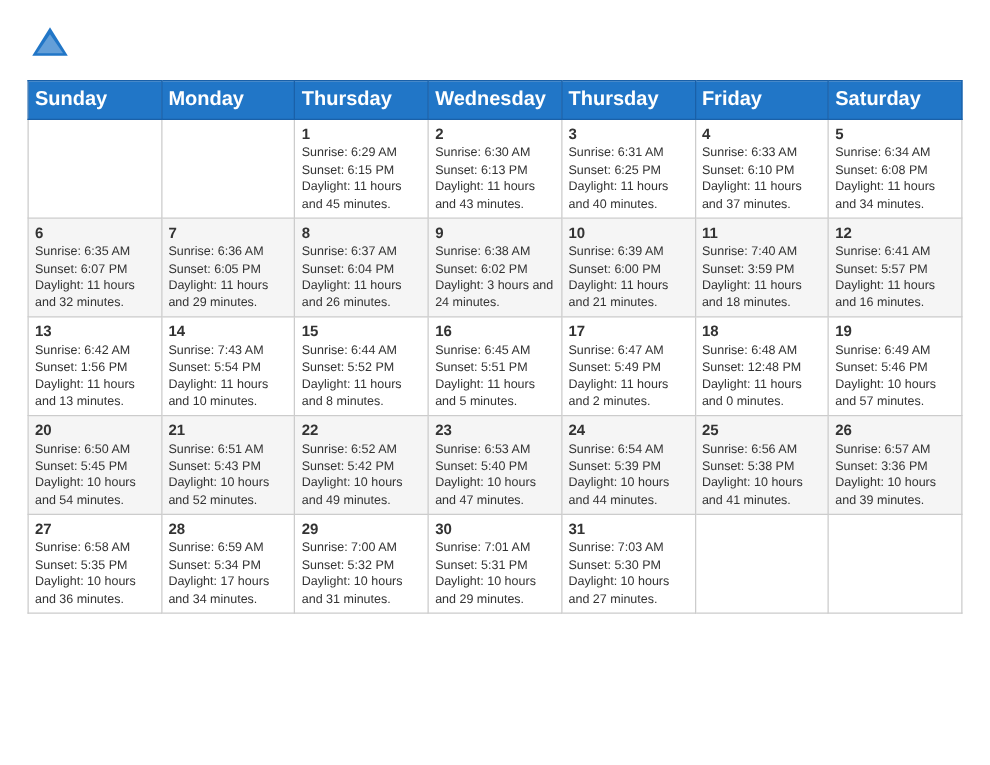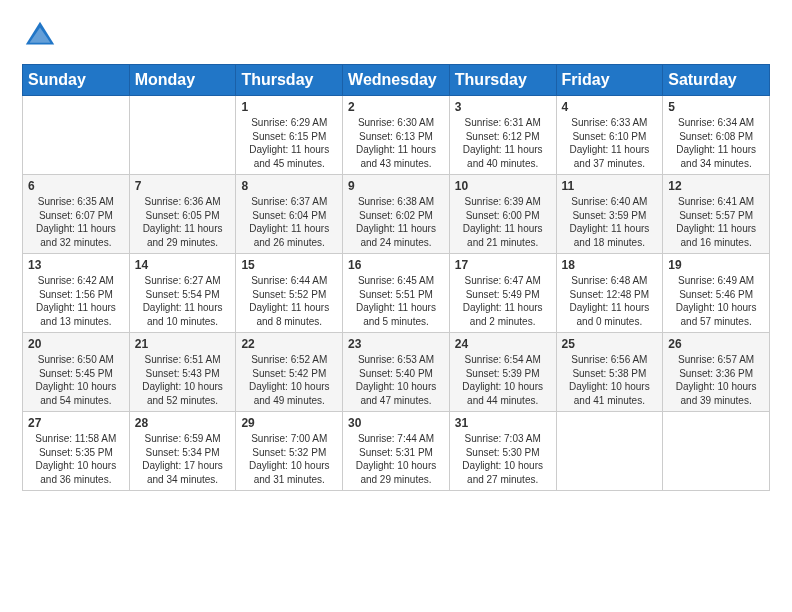--- a/index.html
+++ b/index.html
@@ -88,21 +88,20 @@
       background: #f5f5f5;
     }
     .day-num {
       font-size: 12px;
       font-weight: bold;
       display: block;
       margin-bottom: 2px;
     }
     .cell-info {
       line-height: 1.35;
-      text-align: center;
     }
   </style>
 </head>
 <body>
 
 <div class="page">
   <div class="header">
     <div class="logo">
       <svg class="logo-icon" viewBox="0 0 38 38">
         <polygon points="19,4 34,28 4,28" fill="#2176c7"></polygon>
@@ -138,21 +137,21 @@
           <td>
             <span class="day-num">1</span>
             <div class="cell-info"><span>Sunrise: 6:29 AM</span><br><span>Sunset: 6:15 PM</span><br><span>Daylight: 11 hours and 45 minutes.</span></div>
           </td>
           <td>
             <span class="day-num">2</span>
             <div class="cell-info"><span>Sunrise: 6:30 AM</span><br><span>Sunset: 6:13 PM</span><br><span>Daylight: 11 hours and 43 minutes.</span></div>
           </td>
           <td>
             <span class="day-num">3</span>
-            <div class="cell-info"><span>Sunrise: 6:31 AM</span><br><span>Sunset: 6:12 PM</span><br><span>Daylight: 11 hours and 40 minutes.</span></div>
+            <div class="cell-info"><span>Sunrise: 6:31 AM</span><br><span>Sunset: 6:25 PM</span><br><span>Daylight: 11 hours and 40 minutes.</span></div>
           </td>
           <td>
             <span class="day-num">4</span>
             <div class="cell-info"><span>Sunrise: 6:33 AM</span><br><span>Sunset: 6:10 PM</span><br><span>Daylight: 11 hours and 37 minutes.</span></div>
           </td>
           <td>
             <span class="day-num">5</span>
             <div class="cell-info"><span>Sunrise: 6:34 AM</span><br><span>Sunset: 6:08 PM</span><br><span>Daylight: 11 hours and 34 minutes.</span></div>
           </td>
         </tr>
@@ -164,43 +163,43 @@
           <td>
             <span class="day-num">7</span>
             <div class="cell-info"><span>Sunrise: 6:36 AM</span><br><span>Sunset: 6:05 PM</span><br><span>Daylight: 11 hours and 29 minutes.</span></div>
           </td>
           <td>
             <span class="day-num">8</span>
             <div class="cell-info"><span>Sunrise: 6:37 AM</span><br><span>Sunset: 6:04 PM</span><br><span>Daylight: 11 hours and 26 minutes.</span></div>
           </td>
           <td>
             <span class="day-num">9</span>
-            <div class="cell-info"><span>Sunrise: 6:38 AM</span><br><span>Sunset: 6:02 PM</span><br><span>Daylight: 11 hours and 24 minutes.</span></div>
+            <div class="cell-info"><span>Sunrise: 6:38 AM</span><br><span>Sunset: 6:02 PM</span><br><span>Daylight: 3 hours and 24 minutes.</span></div>
           </td>
           <td>
             <span class="day-num">10</span>
             <div class="cell-info"><span>Sunrise: 6:39 AM</span><br><span>Sunset: 6:00 PM</span><br><span>Daylight: 11 hours and 21 minutes.</span></div>
           </td>
           <td>
             <span class="day-num">11</span>
-            <div class="cell-info"><span>Sunrise: 6:40 AM</span><br><span>Sunset: 3:59 PM</span><br><span>Daylight: 11 hours and 18 minutes.</span></div>
+            <div class="cell-info"><span>Sunrise: 7:40 AM</span><br><span>Sunset: 3:59 PM</span><br><span>Daylight: 11 hours and 18 minutes.</span></div>
           </td>
           <td>
             <span class="day-num">12</span>
             <div class="cell-info"><span>Sunrise: 6:41 AM</span><br><span>Sunset: 5:57 PM</span><br><span>Daylight: 11 hours and 16 minutes.</span></div>
           </td>
         </tr>
         <tr>
           <td>
             <span class="day-num">13</span>
             <div class="cell-info"><span>Sunrise: 6:42 AM</span><br><span>Sunset: 1:56 PM</span><br><span>Daylight: 11 hours and 13 minutes.</span></div>
           </td>
           <td>
             <span class="day-num">14</span>
-            <div class="cell-info"><span>Sunrise: 6:27 AM</span><br><span>Sunset: 5:54 PM</span><br><span>Daylight: 11 hours and 10 minutes.</span></div>
+            <div class="cell-info"><span>Sunrise: 7:43 AM</span><br><span>Sunset: 5:54 PM</span><br><span>Daylight: 11 hours and 10 minutes.</span></div>
           </td>
           <td>
             <span class="day-num">15</span>
             <div class="cell-info"><span>Sunrise: 6:44 AM</span><br><span>Sunset: 5:52 PM</span><br><span>Daylight: 11 hours and 8 minutes.</span></div>
           </td>
           <td>
             <span class="day-num">16</span>
             <div class="cell-info"><span>Sunrise: 6:45 AM</span><br><span>Sunset: 5:51 PM</span><br><span>Daylight: 11 hours and 5 minutes.</span></div>
           </td>
           <td>
@@ -242,33 +241,33 @@
             <div class="cell-info"><span>Sunrise: 6:56 AM</span><br><span>Sunset: 5:38 PM</span><br><span>Daylight: 10 hours and 41 minutes.</span></div>
           </td>
           <td>
             <span class="day-num">26</span>
             <div class="cell-info"><span>Sunrise: 6:57 AM</span><br><span>Sunset: 3:36 PM</span><br><span>Daylight: 10 hours and 39 minutes.</span></div>
           </td>
         </tr>
         <tr>
           <td>
             <span class="day-num">27</span>
-            <div class="cell-info"><span>Sunrise: 11:58 AM</span><br><span>Sunset: 5:35 PM</span><br><span>Daylight: 10 hours and 36 minutes.</span></div>
+            <div class="cell-info"><span>Sunrise: 6:58 AM</span><br><span>Sunset: 5:35 PM</span><br><span>Daylight: 10 hours and 36 minutes.</span></div>
           </td>
           <td>
             <span class="day-num">28</span>
             <div class="cell-info"><span>Sunrise: 6:59 AM</span><br><span>Sunset: 5:34 PM</span><br><span>Daylight: 17 hours and 34 minutes.</span></div>
           </td>
           <td>
             <span class="day-num">29</span>
             <div class="cell-info"><span>Sunrise: 7:00 AM</span><br><span>Sunset: 5:32 PM</span><br><span>Daylight: 10 hours and 31 minutes.</span></div>
           </td>
           <td>
             <span class="day-num">30</span>
-            <div class="cell-info"><span>Sunrise: 7:44 AM</span><br><span>Sunset: 5:31 PM</span><br><span>Daylight: 10 hours and 29 minutes.</span></div>
+            <div class="cell-info"><span>Sunrise: 7:01 AM</span><br><span>Sunset: 5:31 PM</span><br><span>Daylight: 10 hours and 29 minutes.</span></div>
           </td>
           <td>
             <span class="day-num">31</span>
             <div class="cell-info"><span>Sunrise: 7:03 AM</span><br><span>Sunset: 5:30 PM</span><br><span>Daylight: 10 hours and 27 minutes.</span></div>
           </td>
           <td></td>
           <td></td>
         </tr>
       </tbody>
   </table>

